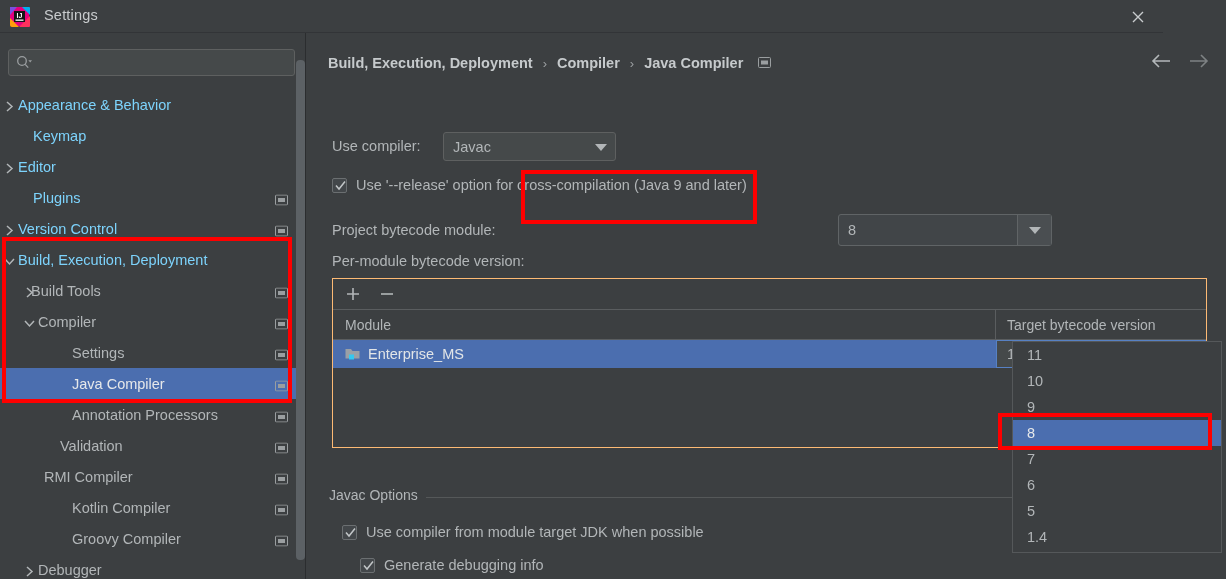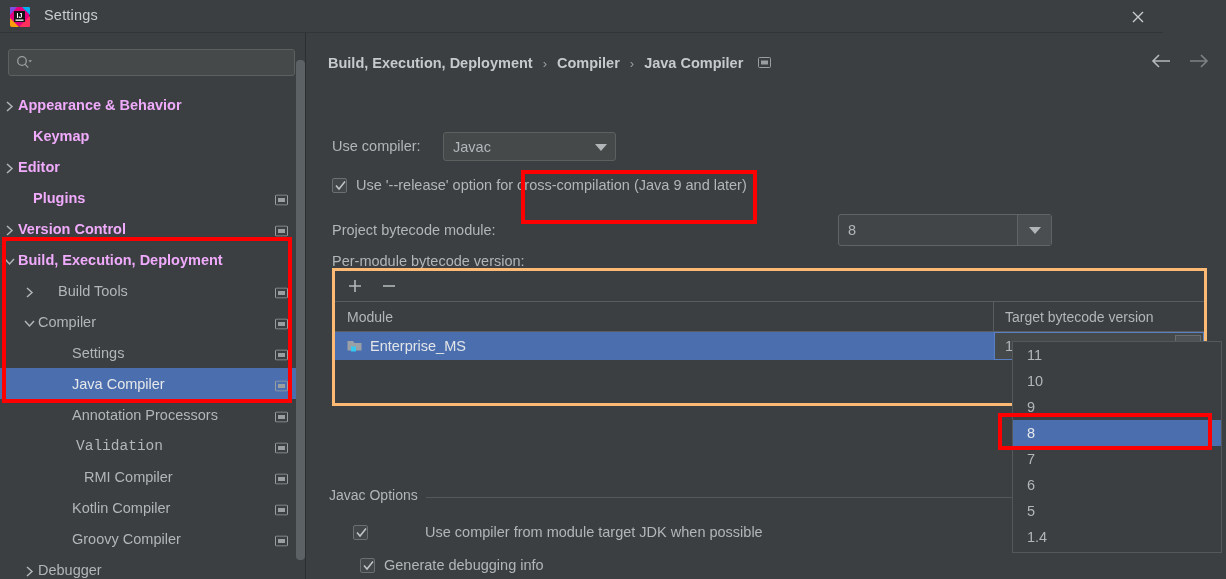--- a/index.html
+++ b/index.html
@@ -60,21 +60,21 @@
   .tree { position: absolute; left: 0; top: 56px; width: 306px; }
   .tree-item {
     position: relative;
     height: 31px;
     display: flex; align-items: center;
     font-size: 14.5px;
     color: #b2b6b8;
     white-space: nowrap;
     cursor: default;
   }
-  .tree-item.bold { font-weight: bold; color: #f0abfc; }
+  .tree-item.bold { font-weight: normal; color: #7dd3fc; }
   .tree-item.selected { background: #4b6eaf; color: #e6e8ea; }
   .tree-item .arrow {
     position: absolute;
     width: 12px; height: 12px;
   }
   .tree-item .label { display: block; }
   .tree-item .cfg-icon {
     position: absolute; right: 18px; top: 50%; transform: translateY(-50%);
     width: 13px; height: 11px;
   }
@@ -145,23 +145,23 @@
     background: #414548; border: 1px solid #606466;
   }
   #proj-bytecode-combo .tri {
     width: 34px; height: 100%;
     background: #4a4e51; border-left: 1px solid #606466;
   }
   .permodule-label { position: absolute; left: 25px; top: 220px; }
 
   
   .table-panel {
-    position: absolute; left: 25px; top: 235px;
-    width: 875px; height: 138px;
-    border: 3px solid #fdba74;
+    position: absolute; left: 25px; top: 245px;
+    width: 875px; height: 170px;
+    border: 1px solid #fdba74;
     background: #3c3f41;
   }
   .table-toolbar {
     height: 31px; border-bottom: 1px solid #5a5d5f;
     display: flex; align-items: center; padding-left: 11px; gap: 16px;
   }
   .tb-btn { width: 18px; height: 18px; display: block; cursor: default; }
   .table-head {
     height: 30px; border-bottom: 1px solid #5a5d5f;
     display: flex; align-items: center;
@@ -210,21 +210,21 @@
   
   .group-title {
     position: absolute; left: 22px; top: 454px;
     font-size: 14px; color: #b2b6b8; background: #3c3f41;
     padding-right: 8px; z-index: 2;
   }
   .group-line {
     position: absolute; left: 22px; top: 464px; width: 878px; height: 1px;
     background: #555859;
   }
-  #opt1 { left: 46px; top: 491px; gap: 48px; }
+  #opt1 { left: 35px; top: 491px; }
   #opt2 { left: 53px; top: 524px; }
 
   
   .redbox {
     position: absolute;
     border: 4px solid #fe0000;
     z-index: 60;
     pointer-events: none;
   }
   #redbox-sidebar { left: 2px; top: 237px; width: 290px; height: 166px; }
@@ -307,21 +307,21 @@
         <div class="tree-item bold">
           <span class="arrow" style="left: 4px;"><svg width="11" height="11" viewBox="0 0 11 11">
               <path d="M1 3 L5.5 8 L10 3" stroke="#b2b6b8" stroke-width="1.5" fill="none"></path>
             </svg></span>
           <span class="label" style="margin-left: 18px;">Build, Execution, Deployment</span>
         </div>
         <div class="tree-item">
           <span class="arrow" style="left: 24px;"><svg width="11" height="11" viewBox="0 0 11 11">
               <path d="M3 1 L8 5.5 L3 10" stroke="#b2b6b8" stroke-width="1.5" fill="none"></path>
             </svg></span>
-          <span class="label" style="margin-left: 58px;">Build Tools</span>
+          <span class="label" style="margin-left: 31px;">Build Tools</span>
           <span class="cfg-icon"><svg width="13" height="11" viewBox="0 0 13 11">
               <rect x="0.5" y="0.5" width="12" height="10" rx="1" stroke="#9a9ea0" stroke-width="1" fill="none"></rect>
               <rect x="3" y="3.5" width="7" height="4" fill="#9a9ea0"></rect>
             </svg></span>
         </div>
         <div class="tree-item">
           <span class="arrow" style="left: 24px;"><svg width="11" height="11" viewBox="0 0 11 11">
               <path d="M1 3 L5.5 8 L10 3" stroke="#b2b6b8" stroke-width="1.5" fill="none"></path>
             </svg></span>
           <span class="label" style="margin-left: 38px;">Compiler</span>
@@ -345,28 +345,28 @@
             </svg></span>
         </div>
         <div class="tree-item">
           <span class="label" style="margin-left: 72px;">Annotation Processors</span>
           <span class="cfg-icon"><svg width="13" height="11" viewBox="0 0 13 11">
               <rect x="0.5" y="0.5" width="12" height="10" rx="1" stroke="#9a9ea0" stroke-width="1" fill="none"></rect>
               <rect x="3" y="3.5" width="7" height="4" fill="#9a9ea0"></rect>
             </svg></span>
         </div>
         <div class="tree-item">
-          <span class="label" style="margin-left: 76px; font-family: Liberation Mono, monospace;">Validation</span>
-          <span class="cfg-icon"><svg width="13" height="11" viewBox="0 0 13 11">
-              <rect x="0.5" y="0.5" width="12" height="10" rx="1" stroke="#9a9ea0" stroke-width="1" fill="none"></rect>
-              <rect x="3" y="3.5" width="7" height="4" fill="#9a9ea0"></rect>
-            </svg></span>
-        </div>
-        <div class="tree-item">
-          <span class="label" style="margin-left: 84px;">RMI Compiler</span>
+          <span class="label" style="margin-left: 60px;">Validation</span>
+          <span class="cfg-icon"><svg width="13" height="11" viewBox="0 0 13 11">
+              <rect x="0.5" y="0.5" width="12" height="10" rx="1" stroke="#9a9ea0" stroke-width="1" fill="none"></rect>
+              <rect x="3" y="3.5" width="7" height="4" fill="#9a9ea0"></rect>
+            </svg></span>
+        </div>
+        <div class="tree-item">
+          <span class="label" style="margin-left: 44px;">RMI Compiler</span>
           <span class="cfg-icon"><svg width="13" height="11" viewBox="0 0 13 11">
               <rect x="0.5" y="0.5" width="12" height="10" rx="1" stroke="#9a9ea0" stroke-width="1" fill="none"></rect>
               <rect x="3" y="3.5" width="7" height="4" fill="#9a9ea0"></rect>
             </svg></span>
         </div>
         <div class="tree-item">
           <span class="label" style="margin-left: 72px;">Kotlin Compiler</span>
           <span class="cfg-icon"><svg width="13" height="11" viewBox="0 0 13 11">
               <rect x="0.5" y="0.5" width="12" height="10" rx="1" stroke="#9a9ea0" stroke-width="1" fill="none"></rect>
               <rect x="3" y="3.5" width="7" height="4" fill="#9a9ea0"></rect>

